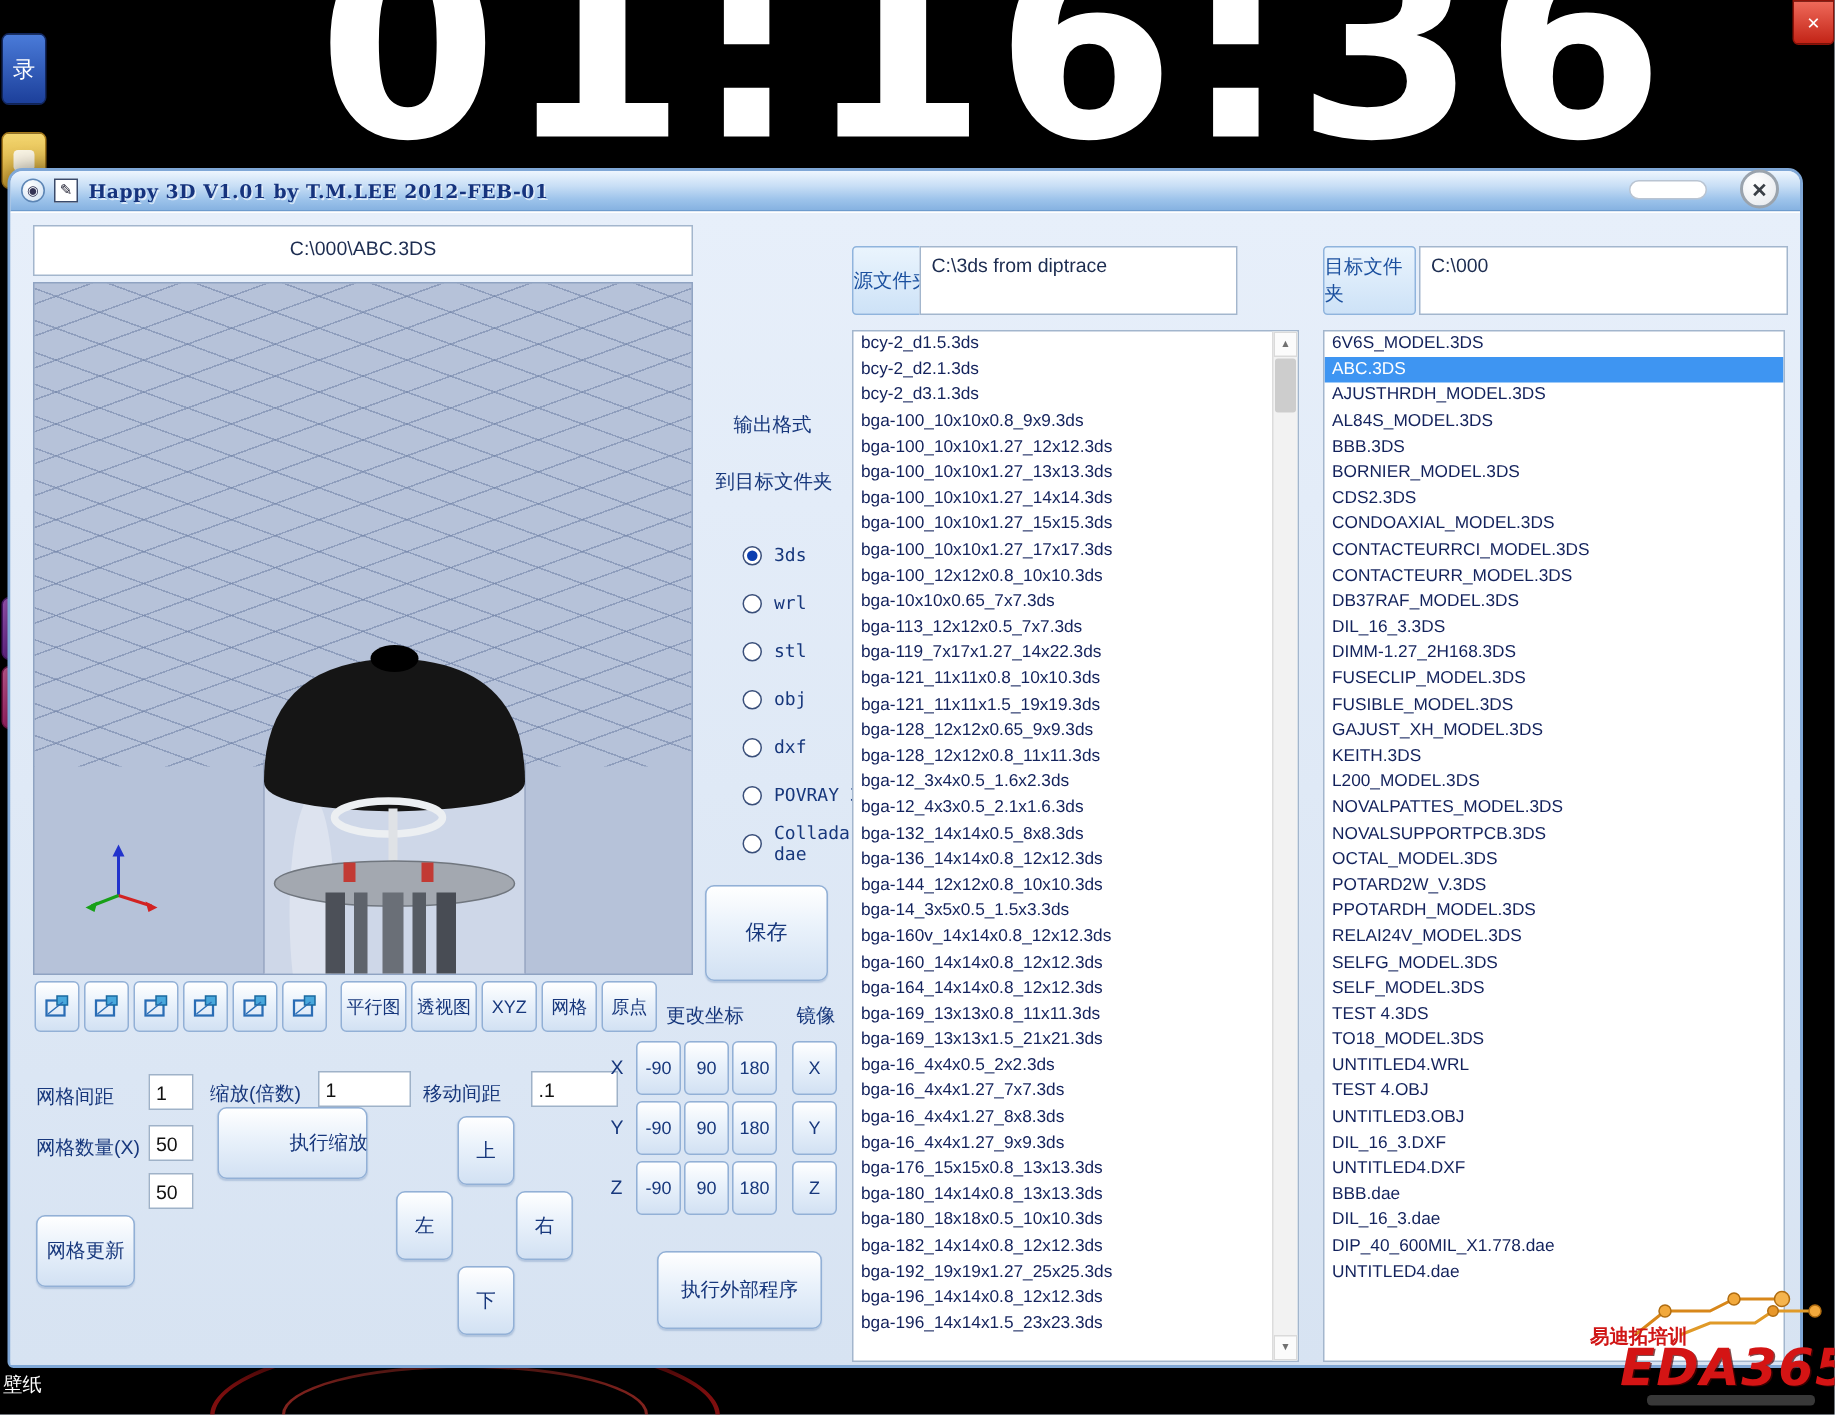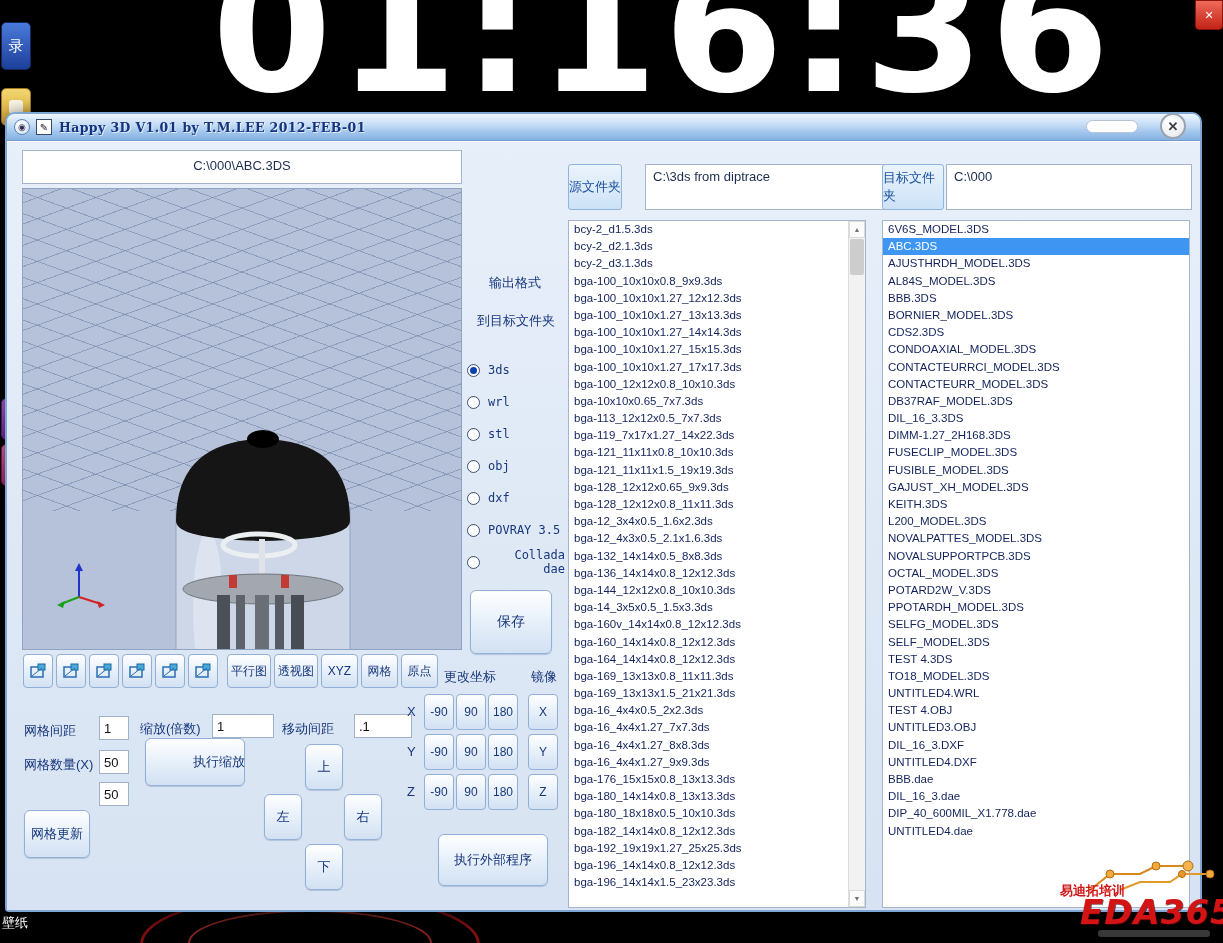--- a/index.html
+++ b/index.html
@@ -328,21 +328,21 @@
     <button class="abs btn" style="left:417px;top:632px;width:30px;height:36px;">-90</button>
     <button class="abs btn" style="left:449px;top:632px;width:30px;height:36px;">90</button>
     <button class="abs btn" style="left:481px;top:632px;width:30px;height:36px;">180</button>
     <button class="abs btn" style="left:521px;top:632px;width:30px;height:36px;">Z</button>
 
     <button class="abs btn btn-big" style="left:431px;top:692px;width:110px;height:52px;">执行外部程序</button>
 
     <div class="abs lbl" style="left:482px;top:132px;">输出格式</div>
     <div class="abs lbl" style="left:470px;top:170px;">到目标文件夹</div>
 
-    <div class="abs" style="left:460px;top:212px;width:98px;text-align:right;">
+    <div class="abs" style="left:488px;top:212px;width:98px;">
 
     <div class="radio-row selected">
           <span class="radio-circle">
             <span class="radio-dot"></span>
           </span>
           <span class="radio-label">3ds</span>
         </div>
         <div class="radio-row">
           <span class="radio-circle"></span>
           <span class="radio-label">wrl</span>
@@ -365,21 +365,21 @@
         </div>
         <div class="radio-row">
           <span class="radio-circle"></span>
           <span class="radio-label">Collada dae</span>
         </div>
       </div>
 
     <button class="abs btn btn-big" style="left:463px;top:448px;width:82px;height:64px;font-size:14px;">保存</button>
 
     <div class="abs folderbtn" style="left:561px;top:22px;width:54px;height:46px;">源文件夹</div>
-    <div class="abs pathbox" style="left:638px;top:22px;width:248px;height:46px;">C:\3ds from diptrace</div>
+    <div class="abs pathbox" style="left:606px;top:22px;width:212px;height:46px;">C:\3ds from diptrace</div>
     <div class="abs list src-list" style="left:561px;top:78px;width:298px;height:688px;">
 
       <div class="scrollbar">
         <div class="sb-btn sb-up">▲</div>
         <div class="sb-thumb"></div>
         <div class="sb-btn sb-down">▼</div>
       </div>
     <div class="row">bcy-2_d1.5.3ds</div>
         <div class="row">bcy-2_d2.1.3ds</div>
         <div class="row">bcy-2_d3.1.3ds</div>
@@ -441,20 +441,21 @@
         <div class="row">FUSECLIP_MODEL.3DS</div>
         <div class="row">FUSIBLE_MODEL.3DS</div>
         <div class="row">GAJUST_XH_MODEL.3DS</div>
         <div class="row">KEITH.3DS</div>
         <div class="row">L200_MODEL.3DS</div>
         <div class="row">NOVALPATTES_MODEL.3DS</div>
         <div class="row">NOVALSUPPORTPCB.3DS</div>
         <div class="row">OCTAL_MODEL.3DS</div>
         <div class="row">POTARD2W_V.3DS</div>
         <div class="row">PPOTARDH_MODEL.3DS</div>
+        <div class="row">RELAI24V_MODEL.3DS</div>
         <div class="row">SELFG_MODEL.3DS</div>
         <div class="row">SELF_MODEL.3DS</div>
         <div class="row">TEST 4.3DS</div>
         <div class="row">TO18_MODEL.3DS</div>
         <div class="row">UNTITLED4.WRL</div>
         <div class="row">TEST 4.OBJ</div>
         <div class="row">UNTITLED3.OBJ</div>
         <div class="row">DIL_16_3.DXF</div>
         <div class="row">UNTITLED4.DXF</div>
         <div class="row">BBB.dae</div>

